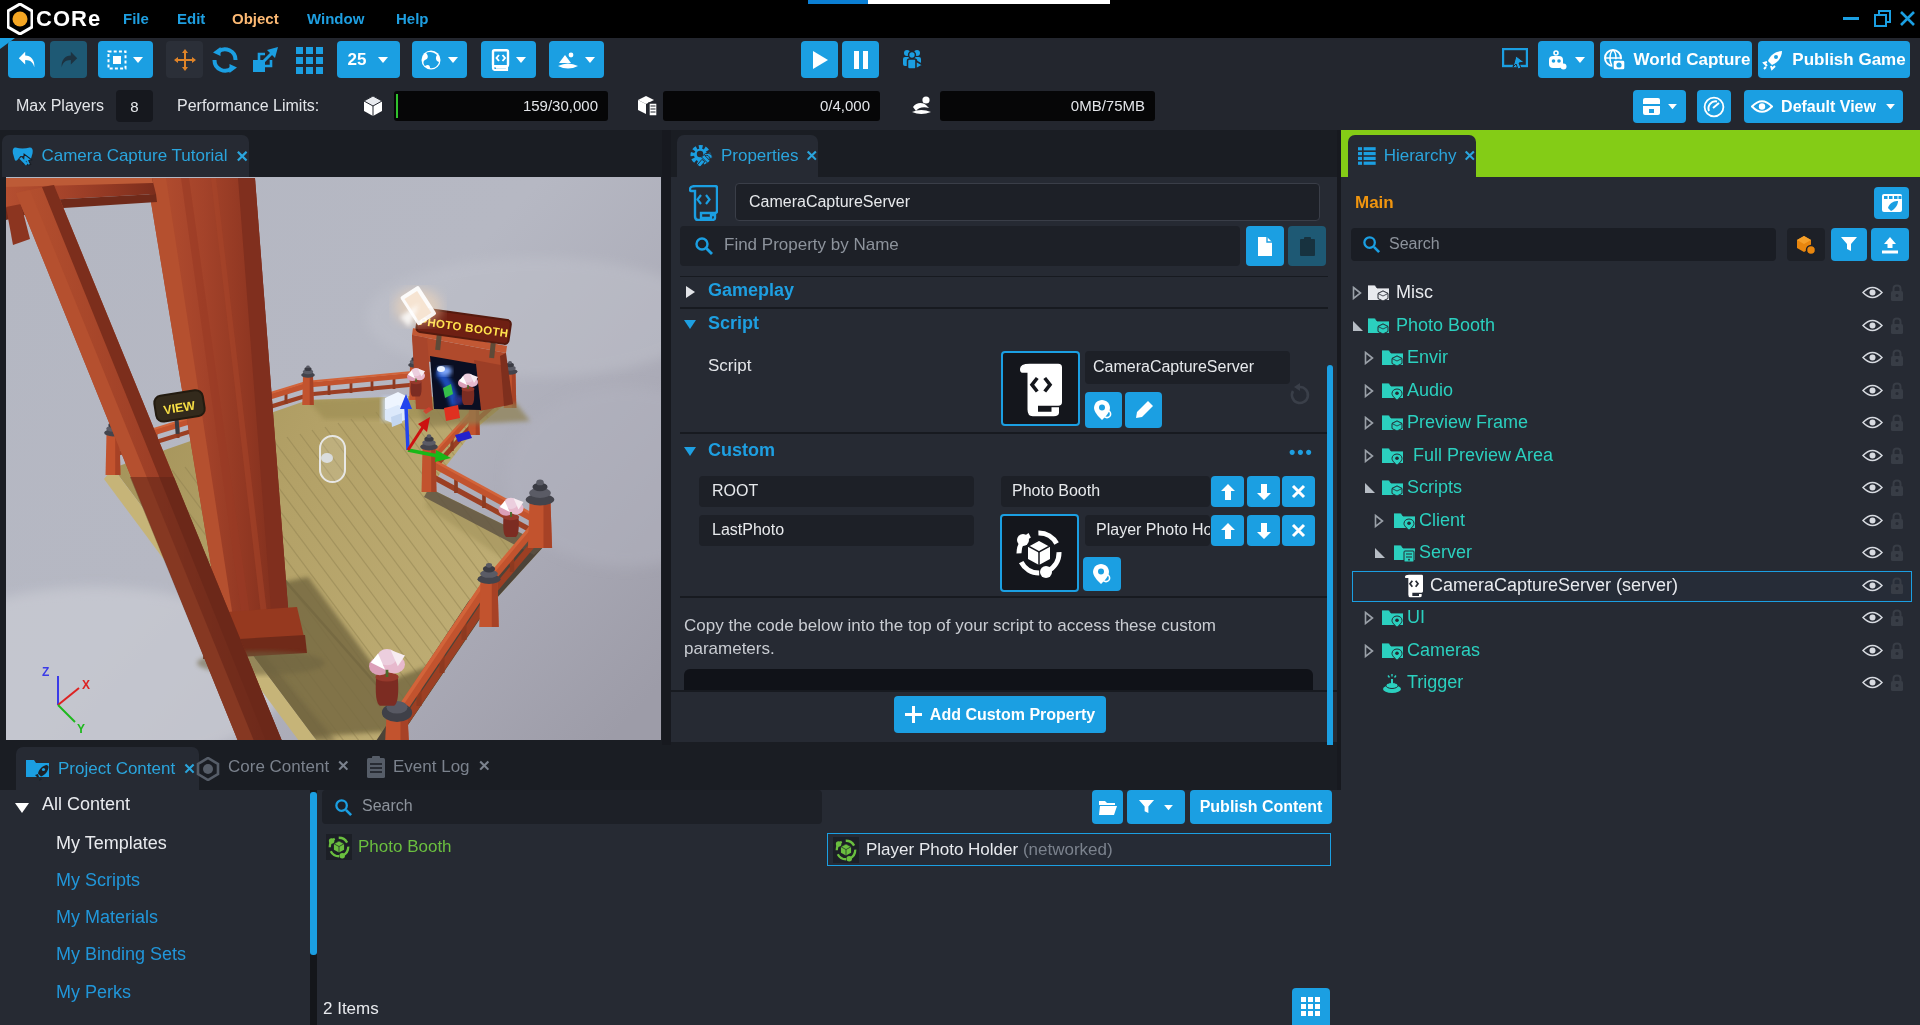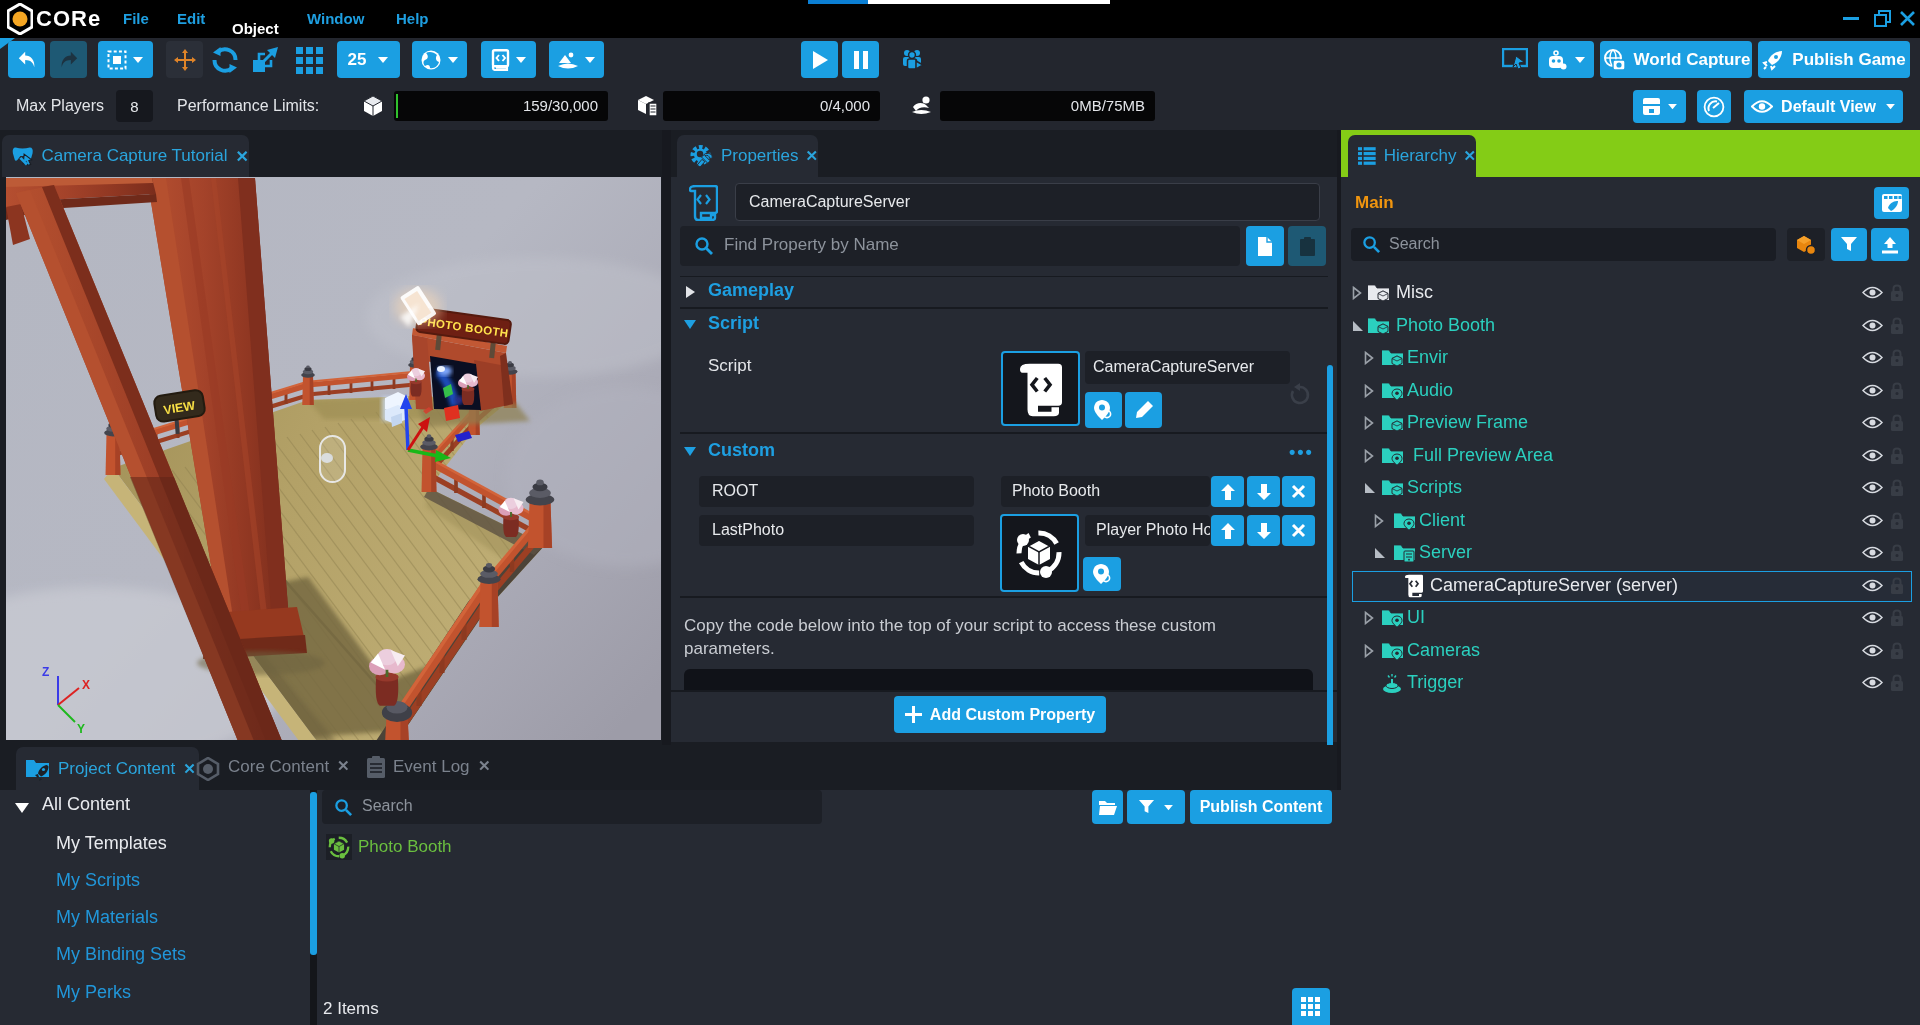--- a/index.html
+++ b/index.html
@@ -16,21 +16,21 @@
 <div class="abs" id="titlebar" style="left:0;top:0;width:1920px;height:38px;background:#000;">
 
   <svg class="abs" style="left:7px;top:3px;" width="26" height="32" viewBox="0 0 26 32">
     <path d="M13 1 L25 8 L25 24 L13 31 L1 24 L1 8 Z" fill="none" stroke="#fff" stroke-width="3"></path>
     <circle cx="13" cy="16" r="7.5" fill="#f5a623"></circle>
     <path d="M13 23 L9 20 L17 20 Z" fill="#f5a623"></path>
   </svg>
   <div class="abs" style="left:36px;top:6px;font-size:22px;font-weight:bold;color:#fff;letter-spacing:1px;">CORe</div>
   <div class="abs" style="left:123px;top:10px;font-size:15px;font-weight:bold;color:#1e9fe1;">File</div>
   <div class="abs" style="left:177px;top:10px;font-size:15px;font-weight:bold;color:#1e9fe1;">Edit</div>
-  <div class="abs" style="left:232px;top:10px;font-size:15px;font-weight:bold;color:#ffffff;margin-top:10px;">Object</div>
+  <div class="abs" style="left:232px;top:10px;font-size:15px;font-weight:bold;color:#fdba74;">Object</div>
   <div class="abs" style="left:307px;top:10px;font-size:15px;font-weight:bold;color:#1e9fe1;">Window</div>
   <div class="abs" style="left:396px;top:10px;font-size:15px;font-weight:bold;color:#1e9fe1;">Help</div>
 
   <div class="abs" style="left:808px;top:0;width:60px;height:4px;background:#0b7fd4;"></div>
   <div class="abs" style="left:868px;top:0;width:242px;height:4px;background:#fff;"></div>
 
   <div class="abs" style="left:1843px;top:17px;width:16px;height:3px;background:#1b9fe2;"></div>
   <svg class="abs" style="left:1874px;top:10px;" width="17" height="17" viewBox="0 0 17 17">
     <rect x="5" y="1" width="11" height="11" fill="none" stroke="#1b9fe2" stroke-width="2"></rect>
     <rect x="1" y="5" width="11" height="11" fill="#000" stroke="#1b9fe2" stroke-width="2"></rect>
@@ -1106,20 +1106,33 @@
       <svg style="position:absolute;left:1px;top:1px;" width="24" height="24" viewBox="0 0 52 52">
         <circle cx="26" cy="26" r="20" fill="none" stroke="#6abf3f" stroke-width="5" stroke-dasharray="22 9"></circle>
         <circle cx="10" cy="13" r="6" fill="#6abf3f"></circle>
           <circle cx="33" cy="45" r="6" fill="#6abf3f"></circle>
         <path d="M26 13 L37 19 L37 32 L26 38 L15 32 L15 19 Z" fill="#6abf3f"></path>
         <path d="M26 13 L37 19 L26 25 L15 19 Z" fill="#6abf3f" stroke="#1c1f26" stroke-width="1.5"></path>
         <path d="M26 25 L26 38" stroke="#1c1f26" stroke-width="1.5"></path>
       </svg>
     </div>
     <div class="abs" style="left:358px;top:47px;font-size:17px;color:#6abf3f;">Photo Booth</div>
+    <div class="abs" style="left:827px;top:43px;width:504px;height:33px;border:1px solid #1b9fe2;background:#262b35;">
+      <div class="abs" style="left:5px;top:3px;width:26px;height:26px;background:#1c1f26;">
+        <svg style="position:absolute;left:1px;top:1px;" width="24" height="24" viewBox="0 0 52 52">
+          <circle cx="26" cy="26" r="20" fill="none" stroke="#6abf3f" stroke-width="5" stroke-dasharray="22 9"></circle>
+          <circle cx="10" cy="13" r="6" fill="#6abf3f"></circle>
+            <circle cx="33" cy="45" r="6" fill="#6abf3f"></circle>
+          <path d="M26 13 L37 19 L37 32 L26 38 L15 32 L15 19 Z" fill="#6abf3f"></path>
+          <path d="M26 13 L37 19 L26 25 L15 19 Z" fill="#6abf3f" stroke="#1c1f26" stroke-width="1.5"></path>
+          <path d="M26 25 L26 38" stroke="#1c1f26" stroke-width="1.5"></path>
+        </svg>
+      </div>
+      <span class="abs" style="left:38px;top:6px;font-size:17px;color:#e8eaee;">Player Photo Holder <span style="color:#7b828d;">(networked)</span></span>
+    </div>
     <div class="abs" style="left:323px;top:209px;font-size:17px;color:#e8eaee;">2 Items</div>
     <div class="btn" style="left:1292px;top:198px;width:38px;height:37px;border-radius:4px 4px 0 0;">
       <svg width="20" height="20" viewBox="0 0 20 20">
         <g fill="#fff">
             <rect x="0" y="0" width="5" height="5"></rect>
             <rect x="7" y="0" width="5" height="5"></rect>
             <rect x="14" y="0" width="5" height="5"></rect>
         <rect x="0" y="7" width="5" height="5"></rect>
             <rect x="7" y="7" width="5" height="5"></rect>
             <rect x="14" y="7" width="5" height="5"></rect>

